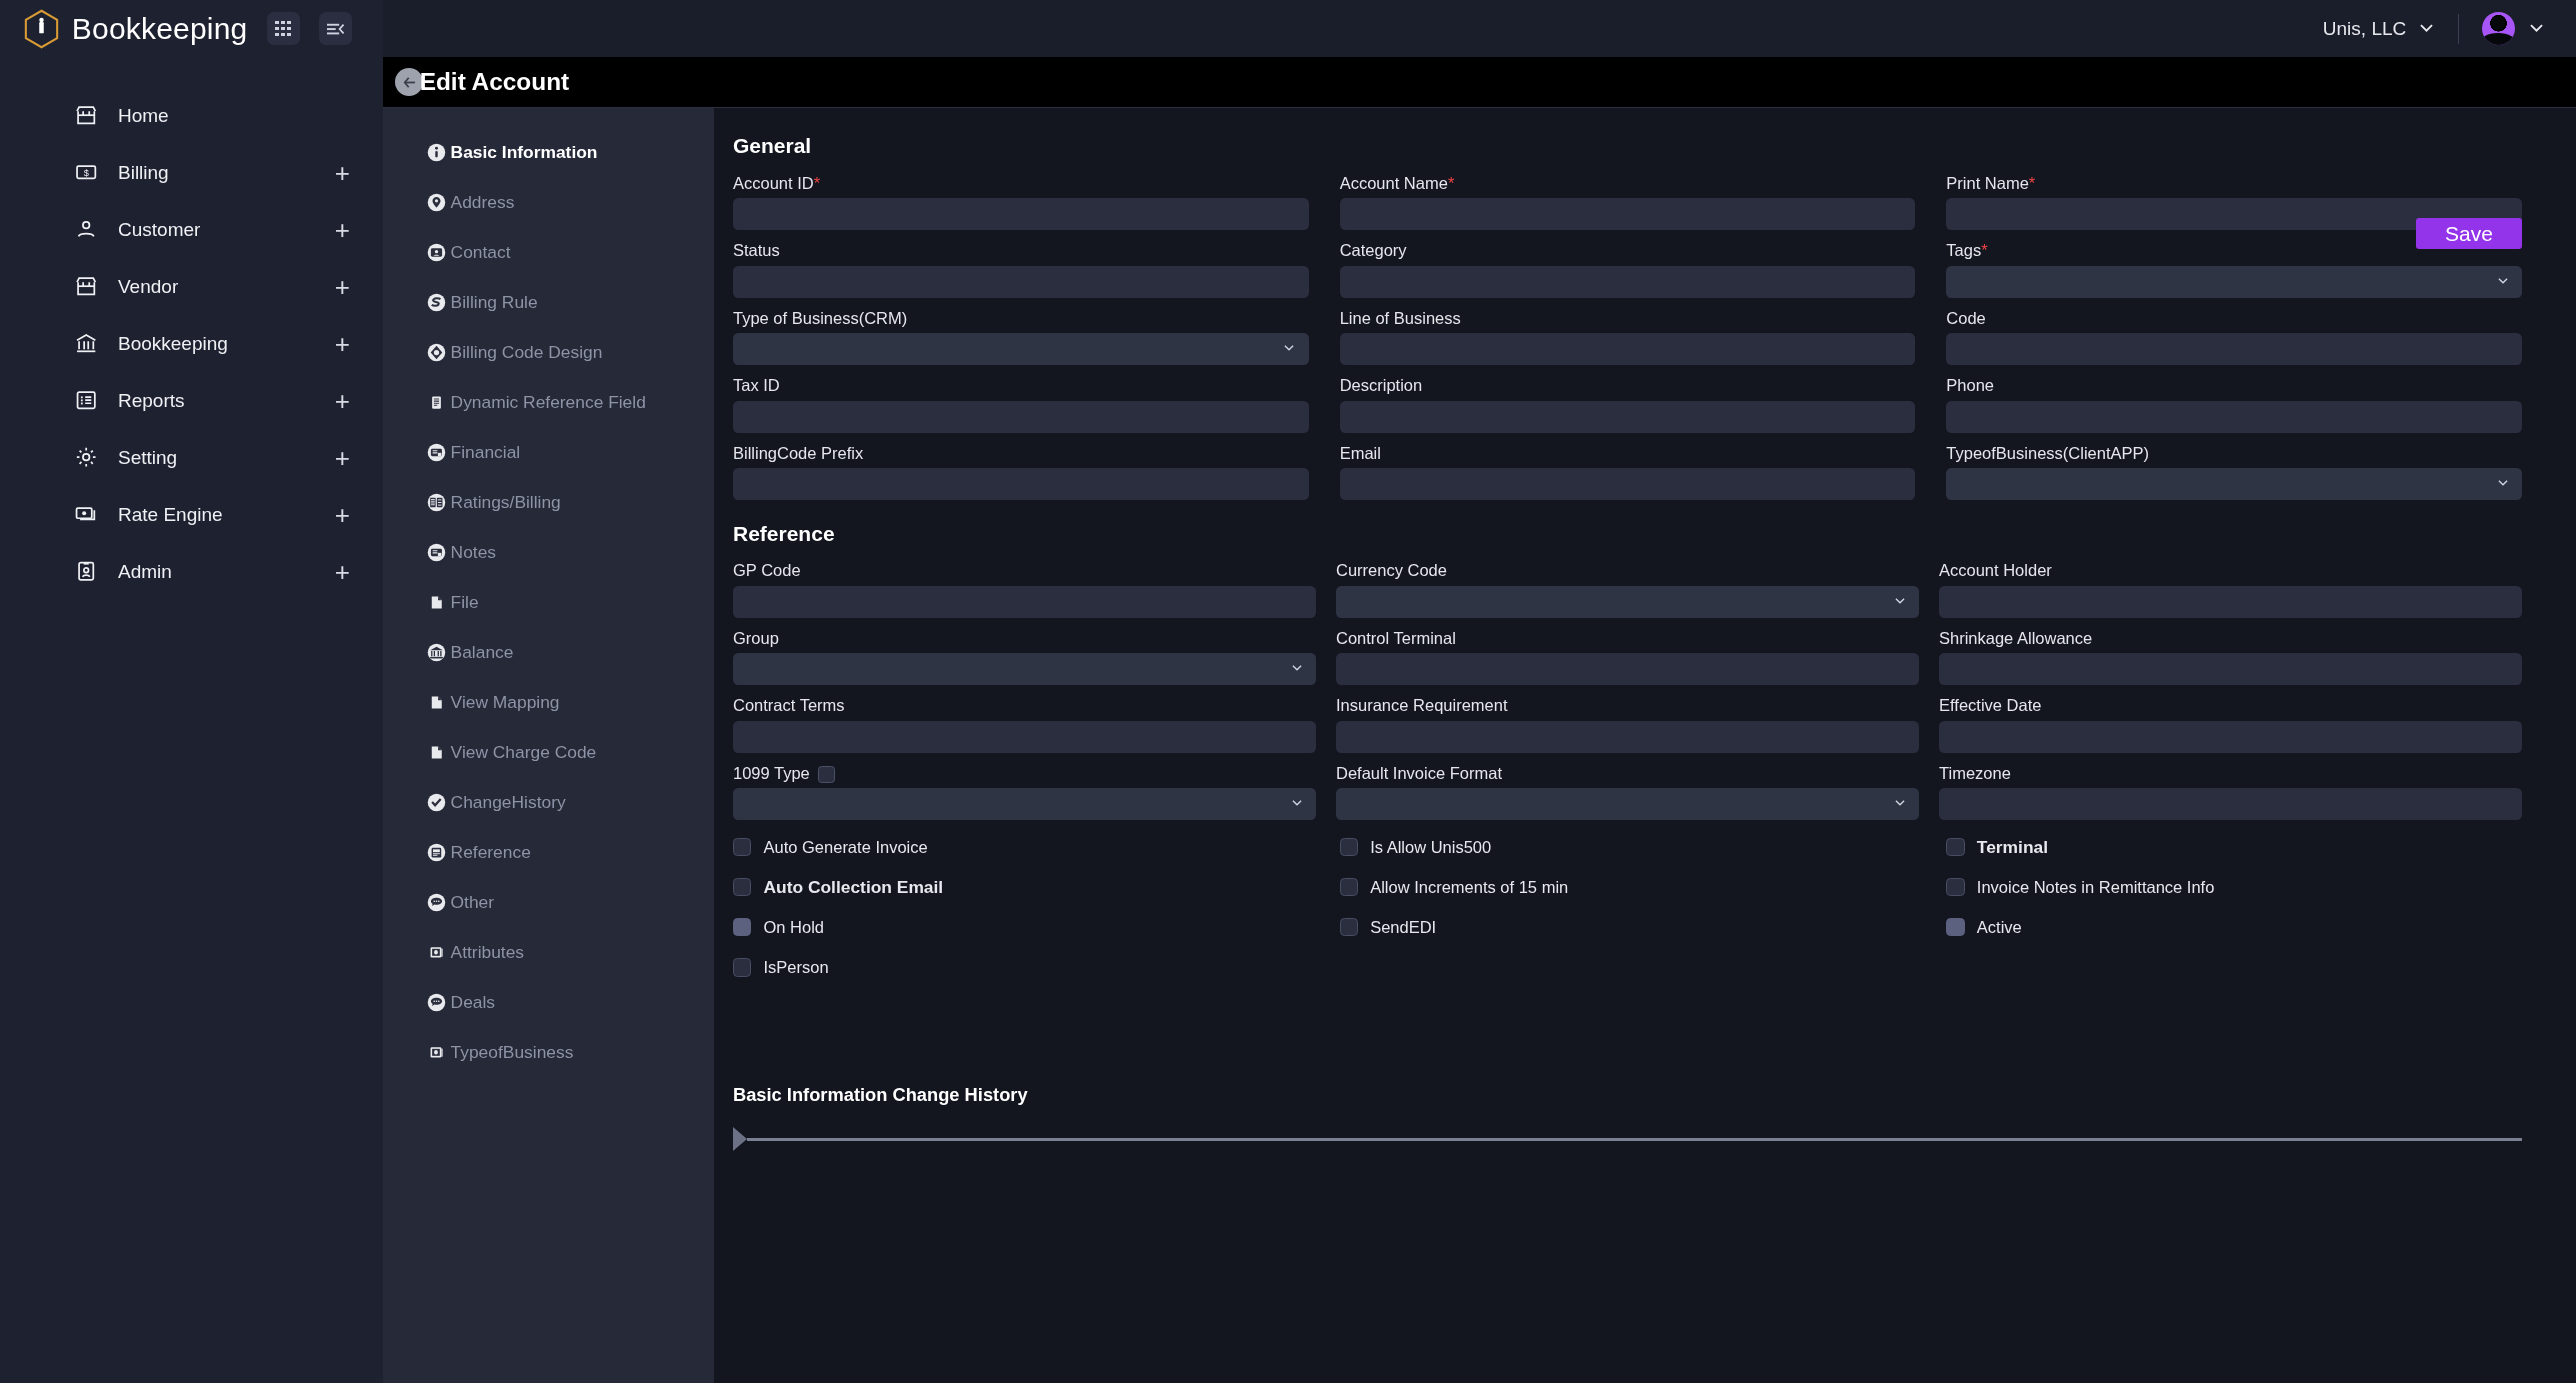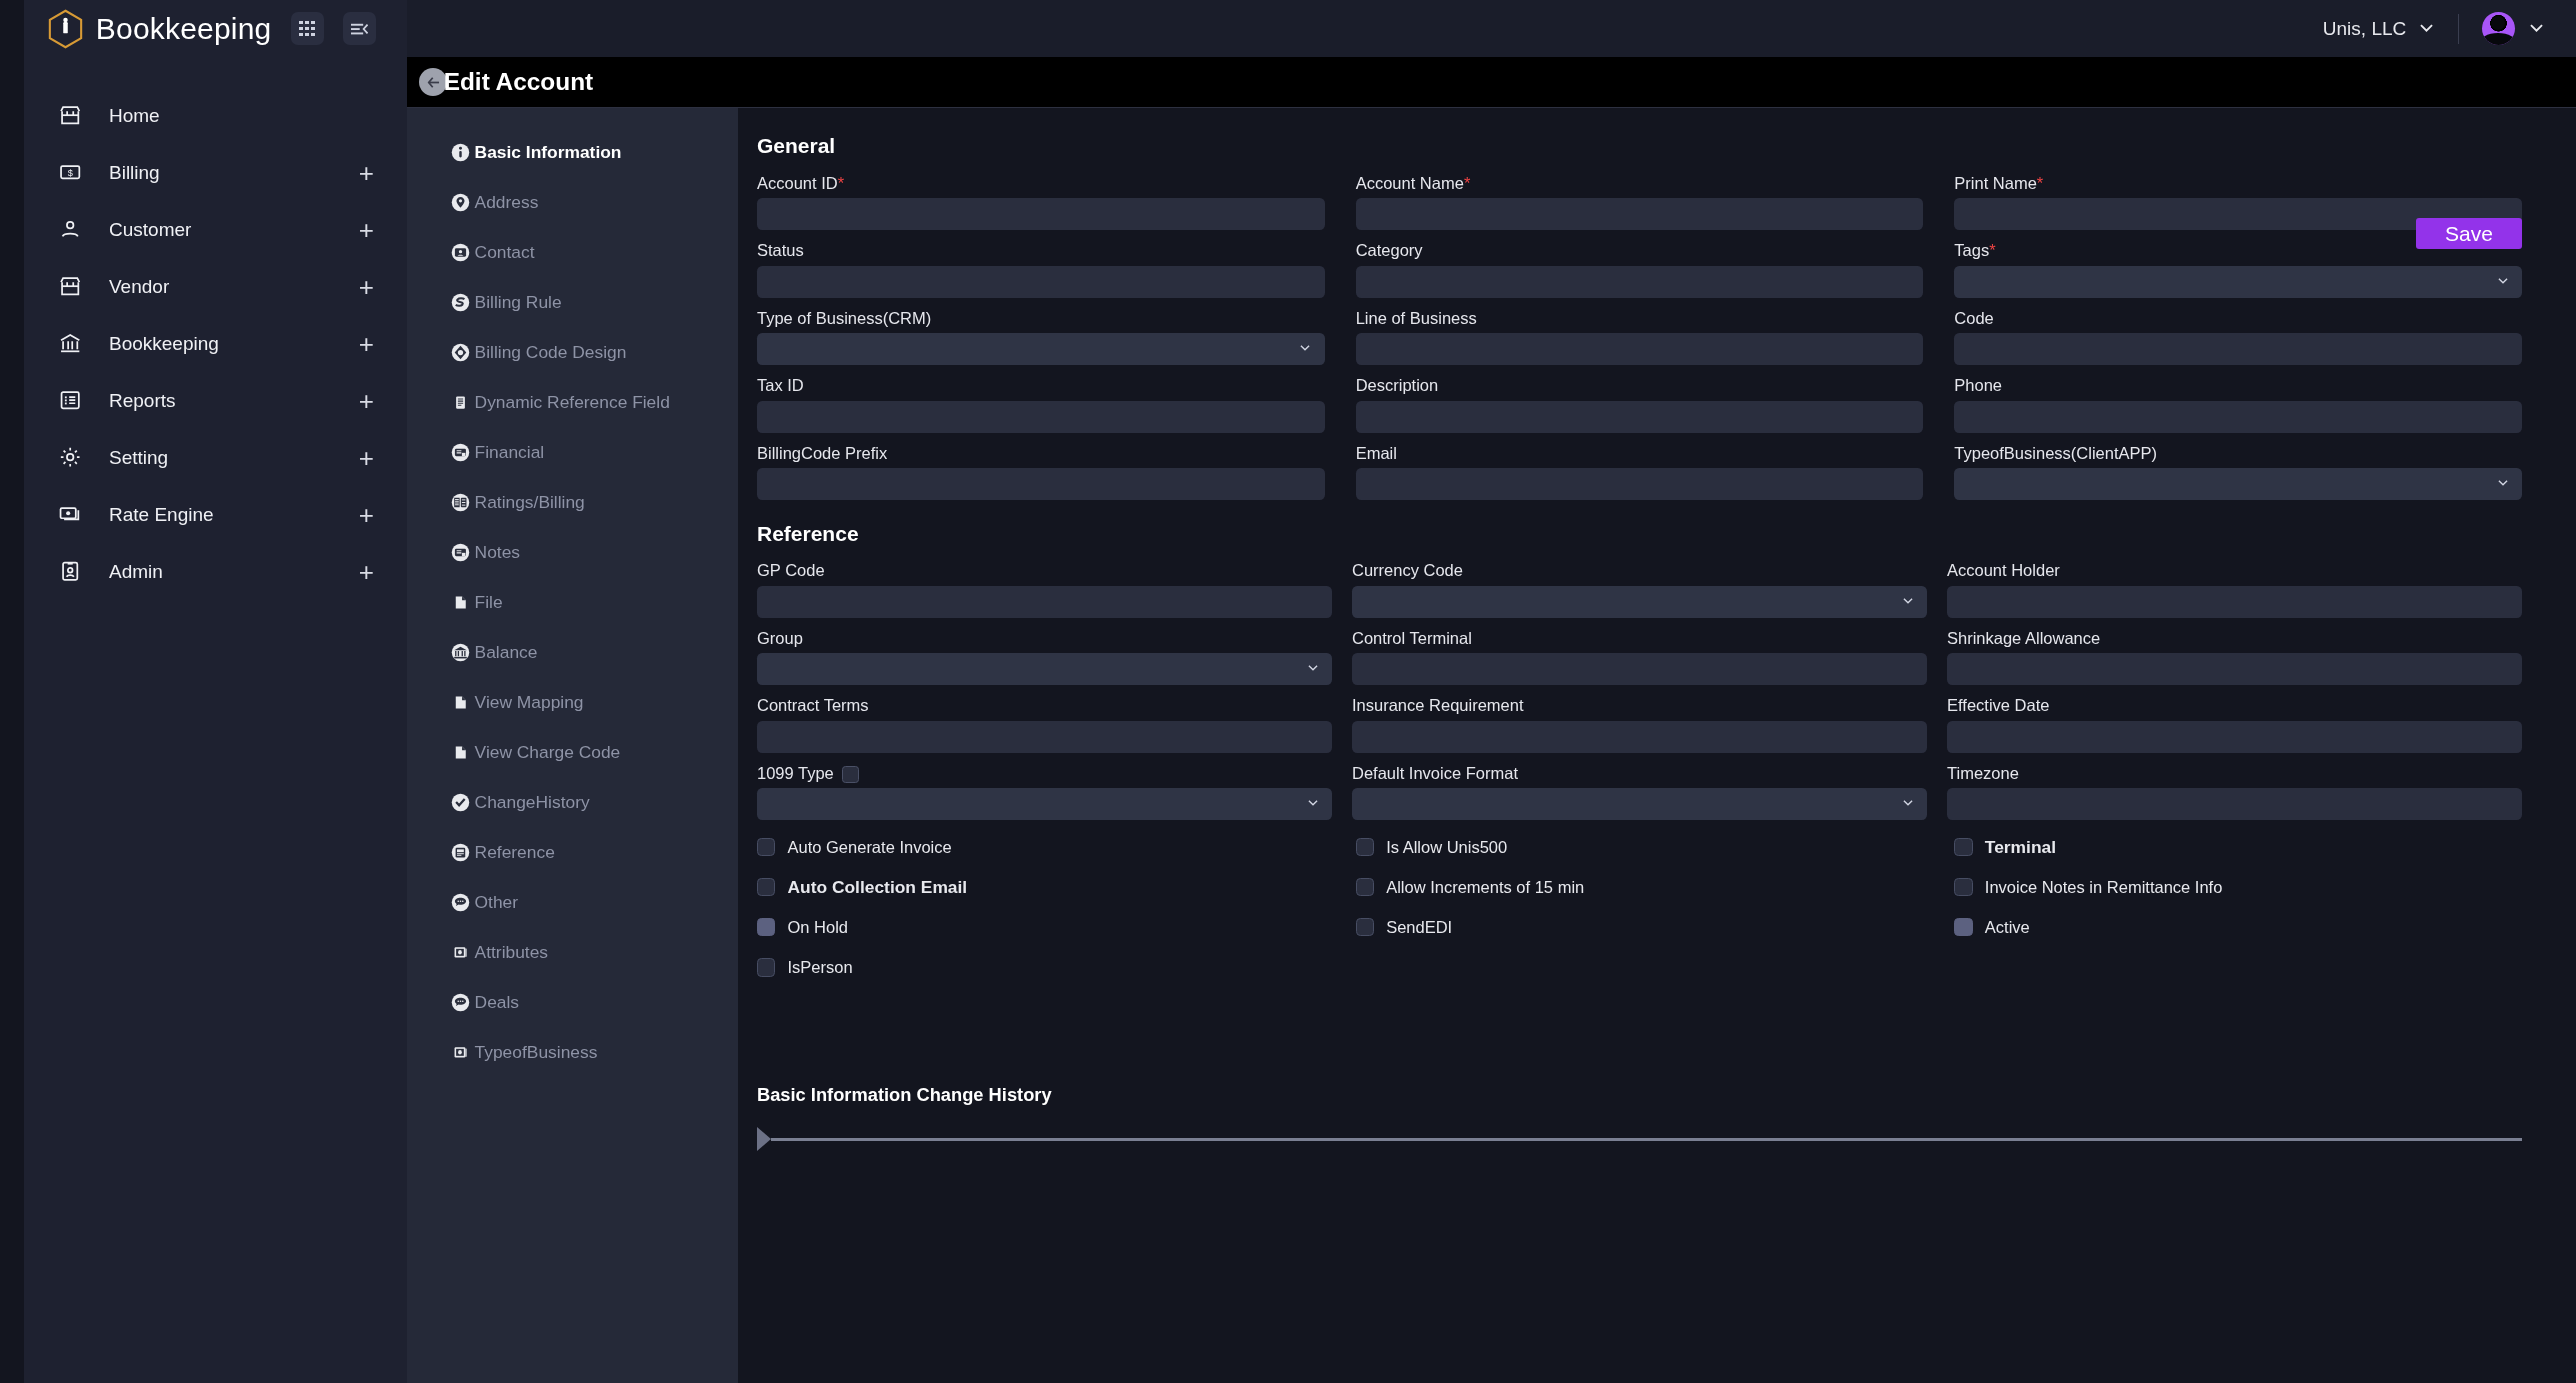--- a/index.html
+++ b/index.html
@@ -3,21 +3,21 @@
 <meta charset="utf-8">
 <style>
   * { box-sizing: border-box; margin: 0; padding: 0; }
   html, body {
     width: 2576px; height: 1384px;
     background: #13151f;
     font-family: "Liberation Sans", sans-serif;
     color: #e8e9ee;
     overflow: hidden;
   }
-  .app { display: flex; width: 2576px; height: 1384px; padding-left: 24px; }
+  .app { display: flex; width: 2576px; height: 1384px; }
 
   
   .sidebar {
     width: 383px; flex: 0 0 383px;
     background: #1e2130;
     display: flex; flex-direction: column;
   }
   .brand-row {
     height: 57px; display: flex; align-items: center;
     padding: 0 0 0 22.6px; gap: 12.2px;
@@ -30,21 +30,21 @@
     display: flex; align-items: center; justify-content: center;
     margin-left: 7px; cursor: pointer;
   }
   .hdr-btn:first-of-type { margin-left: 15.7px; }
   .grid-dots { display: grid; grid-template-columns: repeat(3,3.5px); grid-template-rows: repeat(3,3.5px); gap: 2.6px; }
   .grid-dots i { background: #cfd3e0; display: block; width: 3.5px; height: 3.5px; }
 
   .nav { margin-top: 30px; }
   .nav-item {
     height: 57px; display: flex; align-items: center;
-    padding: 0 33px 0 33px; gap: 26px; cursor: pointer;
+    padding: 0 33px 0 33px; gap: 19px; cursor: pointer; margin-left: 40px;
   }
   .nav-ico { width: 26px; height: 26px; flex: 0 0 26px; display:flex; align-items:center; justify-content:center; }
   .nav-ico svg { display: block; }
   .nav-label { font-size: 19px; color: #f0f1f5; flex: 1; }
   .nav-plus { font-size: 26px; color: #d9dbe4; line-height: 1; font-weight: 300; cursor: pointer; }
 
   
   .right { flex: 1; display: flex; flex-direction: column; min-width: 0; background: #13151f; }
 
   .topbar {

